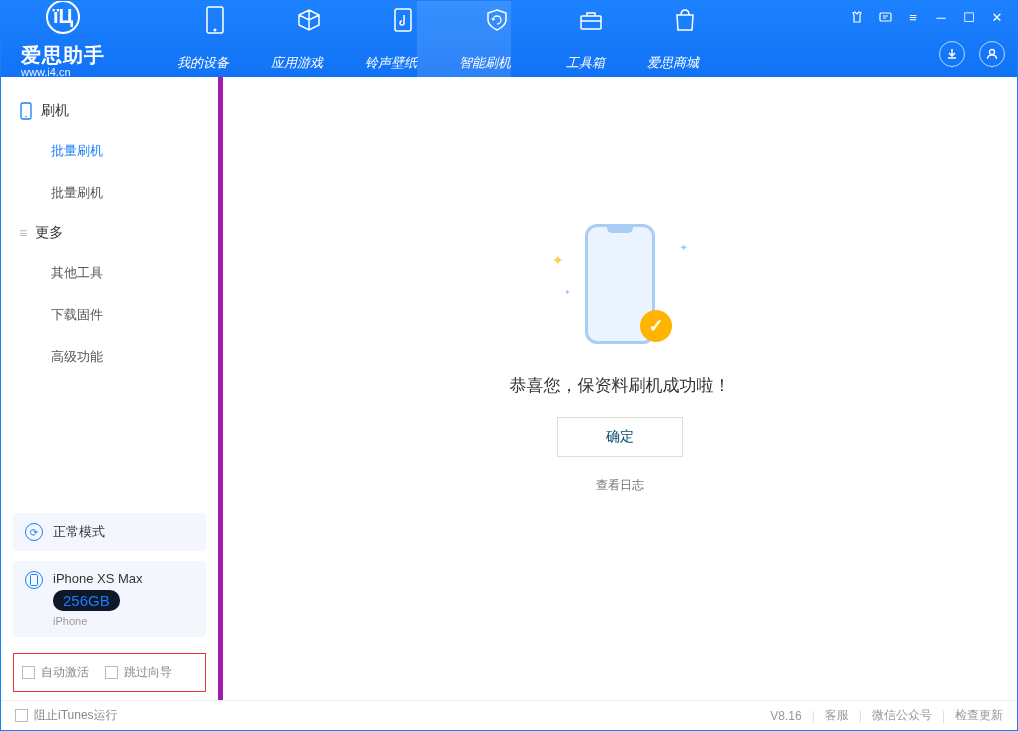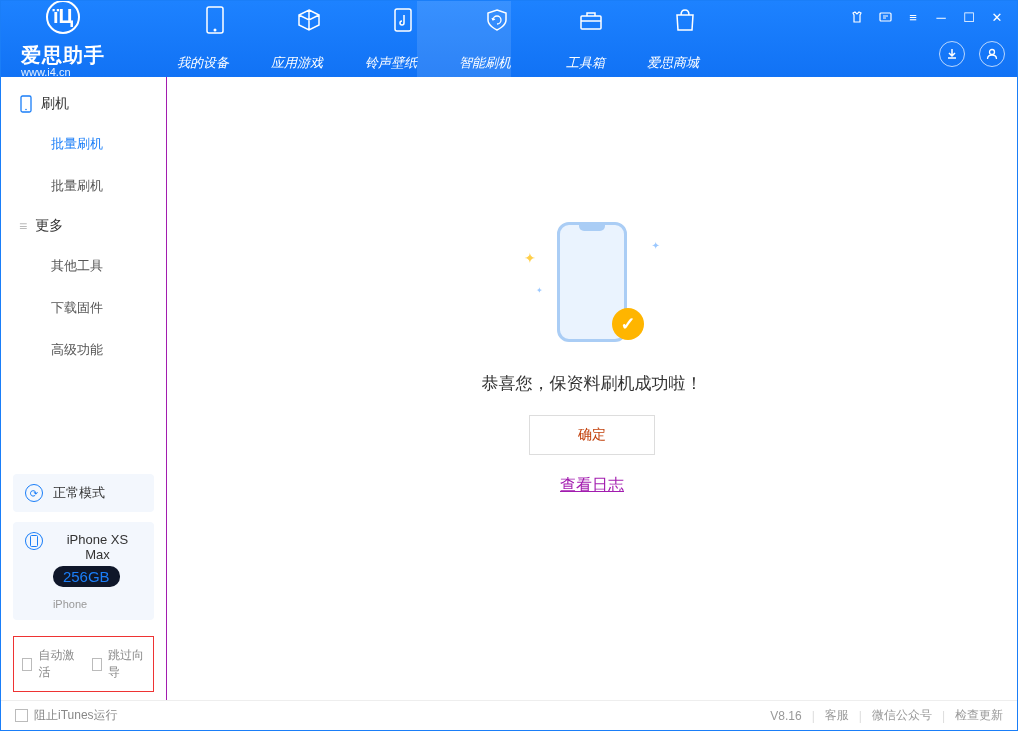--- a/index.html
+++ b/index.html
@@ -18,46 +18,46 @@
 .tab-icon { width: 28px; height: 28px; display: flex; align-items: center; justify-content: center; }
 .tab-label { font-size: 13px; }
 
 .win-controls-top { position: absolute; top: 6px; right: 8px; display: flex; gap: 4px; }
 .win-btn { width: 24px; height: 20px; display: flex; align-items: center; justify-content: center; color: #fff; cursor: pointer; font-size: 13px; }
 
 .header-right { position: absolute; right: 12px; bottom: 10px; display: flex; gap: 14px; align-items: center; }
 .circ-btn { width: 26px; height: 26px; border: 1.5px solid rgba(255,255,255,0.7); border-radius: 50%; display: flex; align-items: center; justify-content: center; cursor: pointer; }
 
 .body { flex: 1; display: flex; min-height: 0; }
-.sidebar { width: 166px; border-right: 1px solid #a21caf; display: flex; flex-direction: column; padding-top: 8px; background: #fff; }
+.sidebar { width: 222px; border-right: 5px solid #a21caf; display: flex; flex-direction: column; padding-top: 15px; background: #fff; }
 .side-section-head { display: flex; align-items: center; gap: 8px; padding: 10px 18px; font-size: 14px; color: #333; font-weight: 500; }
 .side-item { padding: 12px 18px 12px 50px; font-size: 13px; color: #555; cursor: pointer; }
 .side-item.active { color: #1a7ef8; }
 .side-divider { flex: 1; }
 
 .device-cards { padding: 8px 12px; display: flex; flex-direction: column; gap: 10px; }
 .card { background: #f3f7fd; border-radius: 4px; padding: 10px 12px; display: flex; align-items: center; gap: 10px; }
 .card-ico { width: 18px; height: 18px; border: 1.5px solid #1a7ef8; border-radius: 50%; display: flex; align-items: center; justify-content: center; color: #1a7ef8; font-size: 10px; }
 .card-title { font-size: 13px; color: #333; font-weight: 400; text-align: center; }
-.device-meta { font-size: 11px; color: #999; margin-top: 11px; }
+.device-meta { font-size: 11px; color: #999; margin-top: 4px; }
 .pill { display: inline-block; background: #0f172a; color: #1a7ef8; font-size: 15px; padding: 2px 10px; border-radius: 10px; margin-top: 4px; }
 
 .check-row { border: 1.5px solid #e33; margin: 8px 12px; padding: 10px 8px; display: flex; gap: 16px; align-items: center; }
 .chk { display: flex; align-items: center; gap: 6px; font-size: 12px; color: #888; cursor: pointer; }
 .chk-box { width: 13px; height: 13px; border: 1px solid #bbb; }
 
 .main { flex: 1; display: flex; flex-direction: column; align-items: center; justify-content: center; background: #fff; gap: 20px; padding-bottom: 60px; }
 .illus { width: 100px; height: 130px; position: relative; }
 .phone-shape { width: 70px; height: 120px; border: 3px solid #aacdf5; border-radius: 12px; background: #eaf3fe; position: absolute; left: 15px; top: 0; }
 .phone-notch { width: 26px; height: 6px; background: #aacdf5; border-radius: 0 0 5px 5px; position: absolute; top: 0; left: 50%; transform: translateX(-50%); }
 .check-badge { width: 32px; height: 32px; background: #ffb500; border-radius: 50%; position: absolute; right: -2px; bottom: 12px; display: flex; align-items: center; justify-content: center; color: #fff; font-size: 18px; font-weight: bold; }
 .sparkle { position: absolute; color: #ffcf4a; font-size: 14px; }
 .msg { font-size: 17px; color: #333; font-weight: 500; }
-.ok-btn { border: 1px solid #ddd; background: #fff; padding: 10px 48px; font-size: 14px; color: #c2410c; cursor: pointer; }
-.log-link { font-size: 16px; color: #a21caf; cursor: pointer; text-decoration: underline; }
+.ok-btn { border: 1px solid #ddd; background: #fff; padding: 10px 48px; font-size: 14px; color: #0c4a6e; cursor: pointer; }
+.log-link { font-size: 12px; color: #737373; cursor: pointer; }
 
 .footer { height: 30px; border-top: 1px solid #eee; display: flex; align-items: center; padding: 0 14px; font-size: 12px; color: #999; }
 .footer-left { display: flex; align-items: center; gap: 6px; }
 .footer-right { margin-left: auto; display: flex; align-items: center; gap: 10px; }
 .foot-sep { color: #ddd; }
 .foot-link { cursor: pointer; }
 </style>
 </head>
 <body>
 

